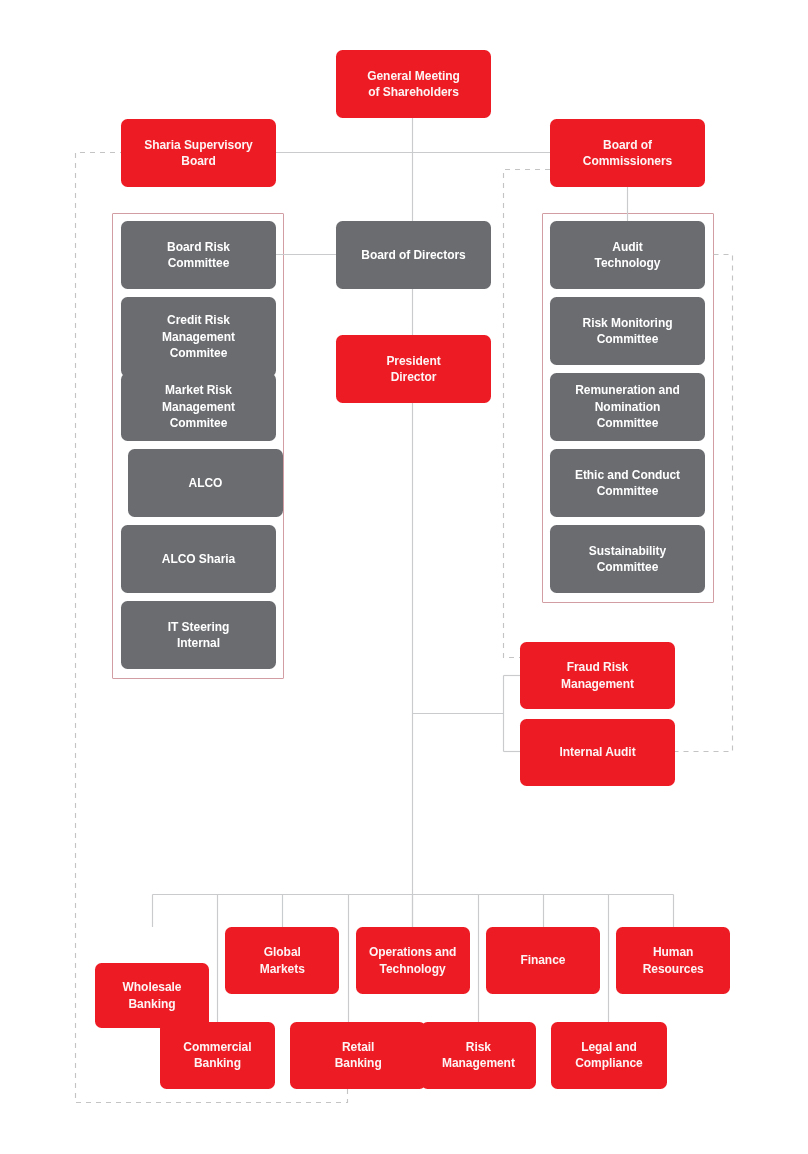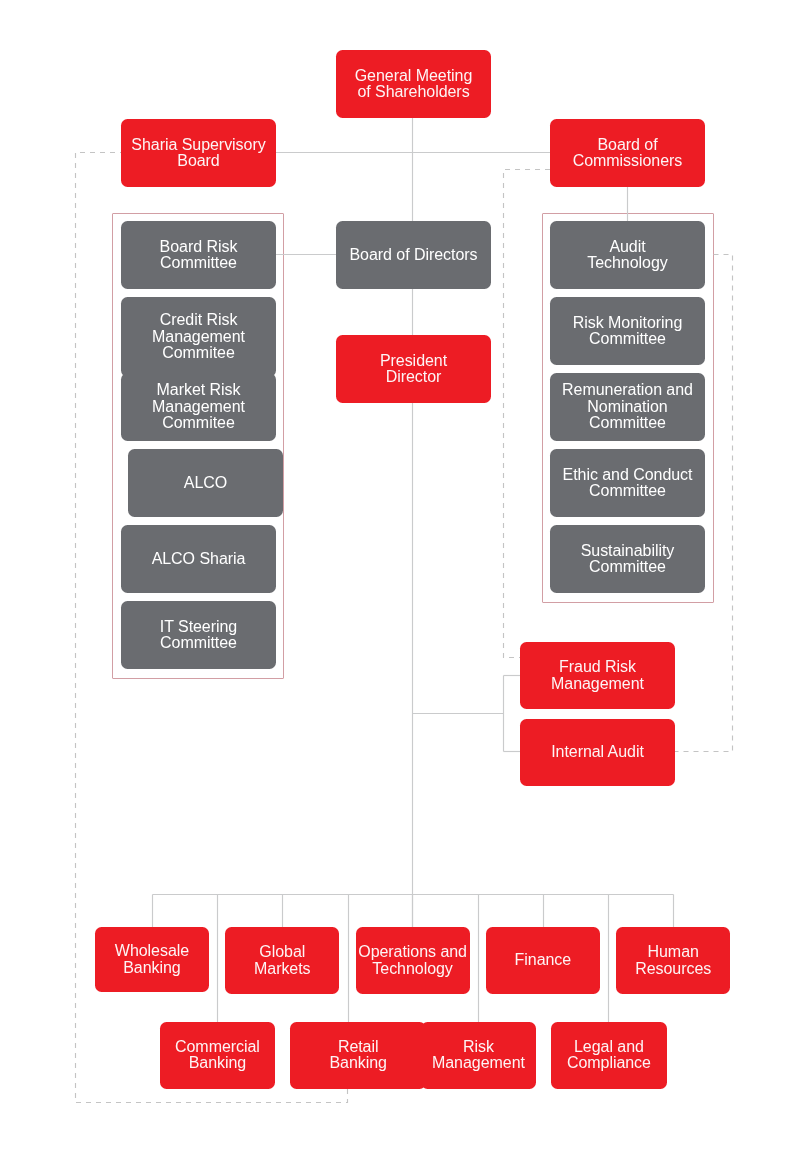--- a/index.html
+++ b/index.html
@@ -7,22 +7,22 @@
   html,body{background:#FFFFFF}
   body{width:808px;height:1154px;position:relative;overflow:hidden;
        font-family:"Liberation Sans",sans-serif;
        -webkit-font-smoothing:antialiased}
   #chart{position:absolute;left:0;top:0;width:808px;height:1154px}
   svg#wires{position:absolute;left:0;top:0;width:808px;height:1154px;
             pointer-events:none;z-index:2}
   .group-box{z-index:1}
   .node{z-index:3}
   .node{position:absolute;border-radius:6.5px;display:flex;align-items:center;
-        justify-content:center;text-align:center;font-size:16px;
-        line-height:16.5px;white-space:pre-line;font-weight:400;
+        justify-content:center;text-align:center;font-size:12px;
+        line-height:16.5px;white-space:pre-line;font-weight:700;
         letter-spacing:-0.05px}
   .node.red{background:#ED1C24;color:#FDF4F5}
   .node.gray{background:#6A6C70;color:#FFFFFF}
   .group-box{position:absolute;border:1px solid #D29EA4;border-radius:1px;
              background:transparent}
 </style>
 </head>
 <body>
 
 <div id="chart">
@@ -71,33 +71,33 @@
 Committee</div>
 <div class="node gray" style="left:121px;top:297px;width:155px;height:80px">Credit Risk
 Management
 Commitee</div>
 <div class="node gray" style="left:121px;top:373px;width:155px;height:68px">Market Risk
 Management
 Commitee</div>
 <div class="node gray" style="left:128px;top:449px;width:155px;height:68px">ALCO</div>
 <div class="node gray" style="left:121px;top:525px;width:155px;height:68px">ALCO Sharia</div>
 <div class="node gray" style="left:121px;top:601px;width:155px;height:68px">IT Steering
-Committee</div>
+Internal</div>
 <div class="node gray" style="left:550px;top:221px;width:155px;height:68px">Audit
 Technology</div>
 <div class="node gray" style="left:550px;top:297px;width:155px;height:68px">Risk Monitoring
 Committee</div>
 <div class="node gray" style="left:550px;top:373px;width:155px;height:68px">Remuneration and
 Nomination
 Committee</div>
 <div class="node gray" style="left:550px;top:449px;width:155px;height:68px">Ethic and Conduct
 Committee</div>
 <div class="node gray" style="left:550px;top:525px;width:155px;height:68px">Sustainability
 Committee</div>
-<div class="node red" style="left:95px;top:927px;width:114px;height:65px">Wholesale
+<div class="node red" style="left:95px;top:963px;width:114px;height:65px">Wholesale
 Banking</div>
 <div class="node red" style="left:225.3px;top:927px;width:114px;height:67px">Global
 Markets</div>
 <div class="node red" style="left:355.6px;top:927px;width:114px;height:67px">Operations and
 Technology</div>
 <div class="node red" style="left:485.9px;top:927px;width:114px;height:67px">Finance</div>
 <div class="node red" style="left:616.2px;top:927px;width:114px;height:67px">Human
 Resources</div>
 <div class="node red" style="left:159.7px;top:1021.5px;width:115.5px;height:67px">Commercial
 Banking</div>

